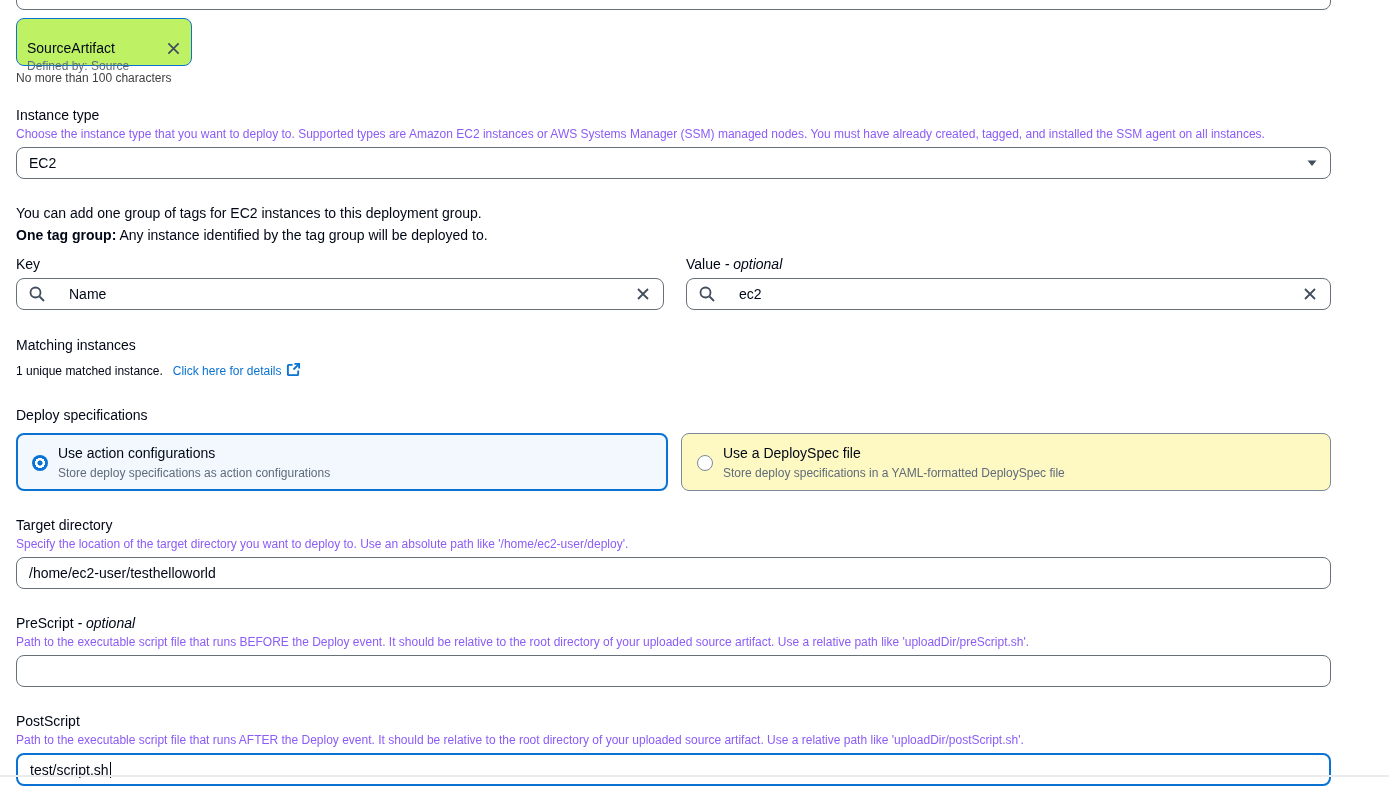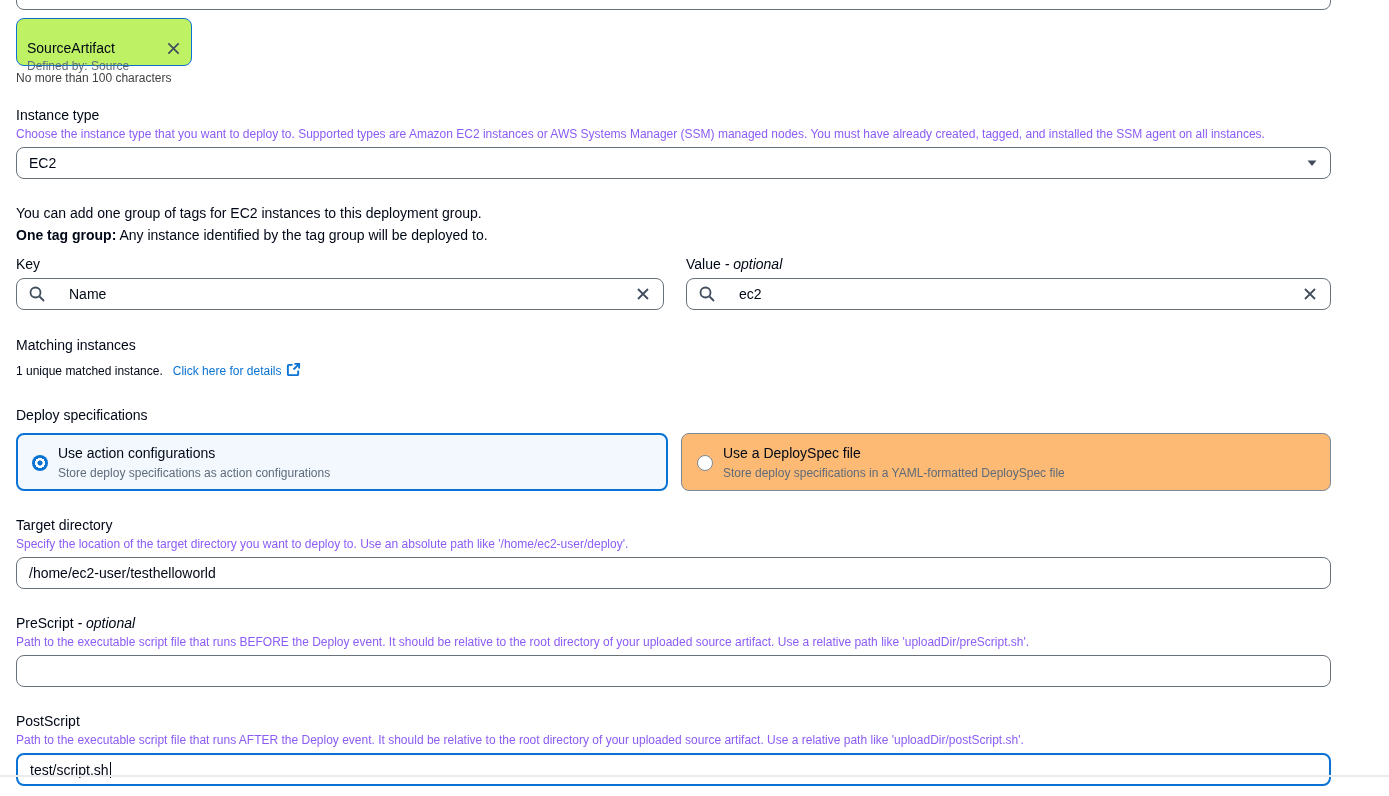--- a/index.html
+++ b/index.html
@@ -50,21 +50,21 @@
   .search-input { gap: 24px; }
 
   .matching { margin-top: 26px; }
   .matching-result { margin-top: 8px; font-size: 12px; line-height: 18px; display: flex; align-items: center; }
   .link { color: #0972d3; margin-left: 10px; display: inline-flex; align-items: flex-start; gap: 5px; cursor: pointer; }
 
   .deploy { margin-top: 26px; }
   .tiles { display: flex; gap: 13px; margin-top: 9px; }
   .tile { border-radius: 8px; display: flex; gap: 10px; height: 58px; align-items: center; }
   .tile.selected { width: 652px; border: 2px solid #0972d3; background: #f2f8fd; padding: 10px 14px; }
-  .tile.unselected { width: 650px; border: 1px solid #7d8998; background: #fdba74; padding: 11px 15px; }
+  .tile.unselected { width: 650px; border: 1px solid #7d8998; background: #fef9c3; padding: 11px 15px; }
   .tile-title { font-size: 14px; line-height: 18px; }
   .tile-desc { font-size: 12px; line-height: 16px; color: #5f6b7a; margin-top: 3px; }
   .radio { width: 16px; height: 16px; border-radius: 50%; margin-top: 1px; flex: none; }
   .radio.on { background: radial-gradient(circle, #0972d3 2.5px, #ffffff 2.6px, #ffffff 5px, #0972d3 5.1px); }
   .radio.off { border: 1px solid #7d8998; background: #fff; }
 
   .field-group { margin-top: 25px; }
   .text-input.focused { border: 2px solid #0972d3; height: 33px; }
   .caret-bar { display: inline-block; width: 1px; height: 16px; background: #000716; margin-left: 1px; vertical-align: text-bottom; }
 

